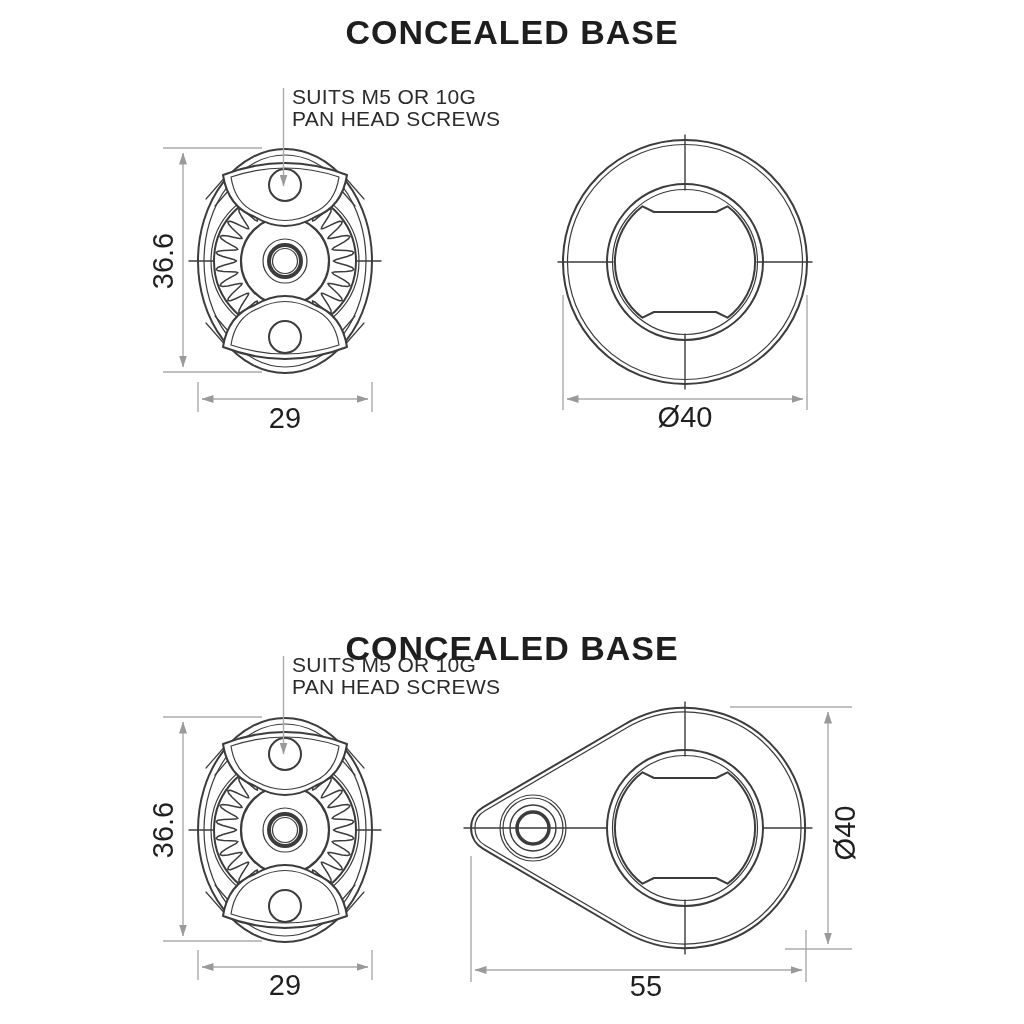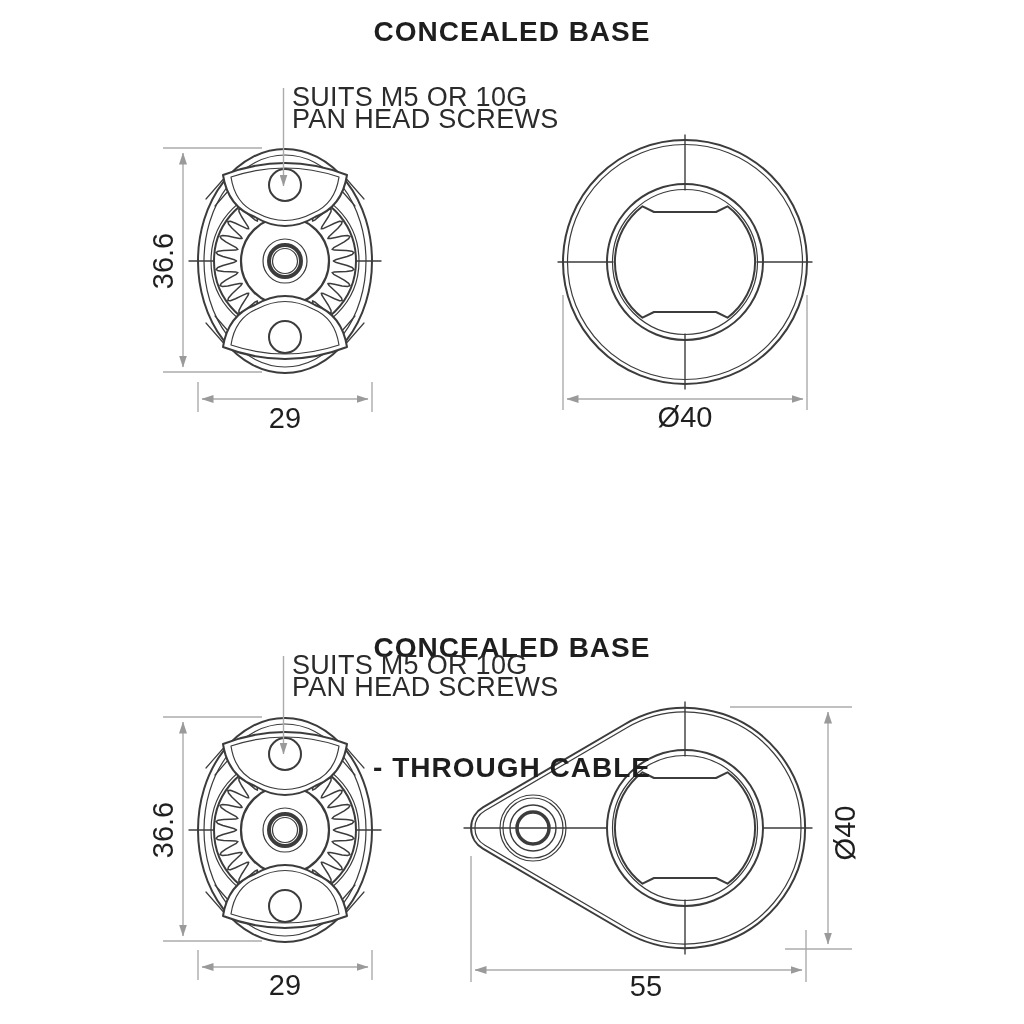--- a/index.html
+++ b/index.html
@@ -12,25 +12,25 @@
   html,body{margin:0;padding:0;}
   body{
     width:1024px;height:1024px;position:relative;overflow:hidden;
     background:var(--bg);
     font-family:"Liberation Sans", sans-serif;
     color:var(--text);
   }
   .abs{position:absolute;}
   .title{
     left:0;width:1024px;text-align:center;
-    font-size:28px;line-height:40px;font-weight:700;
+    font-size:34px;line-height:40px;font-weight:700;
     letter-spacing:1px;color:var(--text);white-space:pre;
   }
   .note{
-    font-size:27px;line-height:22px;letter-spacing:0.3px;
+    font-size:21px;line-height:22px;letter-spacing:0.3px;
     color:#2b2b2b;white-space:nowrap;
   }
   .dim-label{
     font-size:29px;color:#1f1f1f;white-space:nowrap;
     transform:translate(-50%,-50%);
   }
   .dim-label.rot{transform:translate(-50%,-50%) rotate(-90deg);}
   svg{position:absolute;left:0;top:0;}
   .pl{stroke:var(--line);fill:none;stroke-linejoin:round;stroke-linecap:round;}
   .w1{stroke-width:1.2px;}
@@ -167,21 +167,20 @@
   <div>SUITS M5 OR 10G</div>
   <div>PAN HEAD SCREWS</div>
 </div>
 
 <div class="abs dim-label rot" style="left:163px;top:261px;">36.6</div>
 <div class="abs dim-label" style="left:285px;top:418px;">29</div>
 <div class="abs dim-label" style="left:685px;top:417px;">Ø40</div>
 
 <div class="abs title" style="top:548px;">
   <div>CONCEALED BASE</div>
-  <div>- THROUGH CABLE</div>
 </div>
 
 <div class="abs note" style="left:292px;top:654px;">
   <div>SUITS M5 OR 10G</div>
   <div>PAN HEAD SCREWS</div>
 </div>
 
 <div class="abs dim-label rot" style="left:163px;top:830px;">36.6</div>
 <div class="abs dim-label" style="left:285px;top:985px;">29</div>
 <div class="abs dim-label" style="left:638px;top:986px;margin-left:8px;">55</div>

